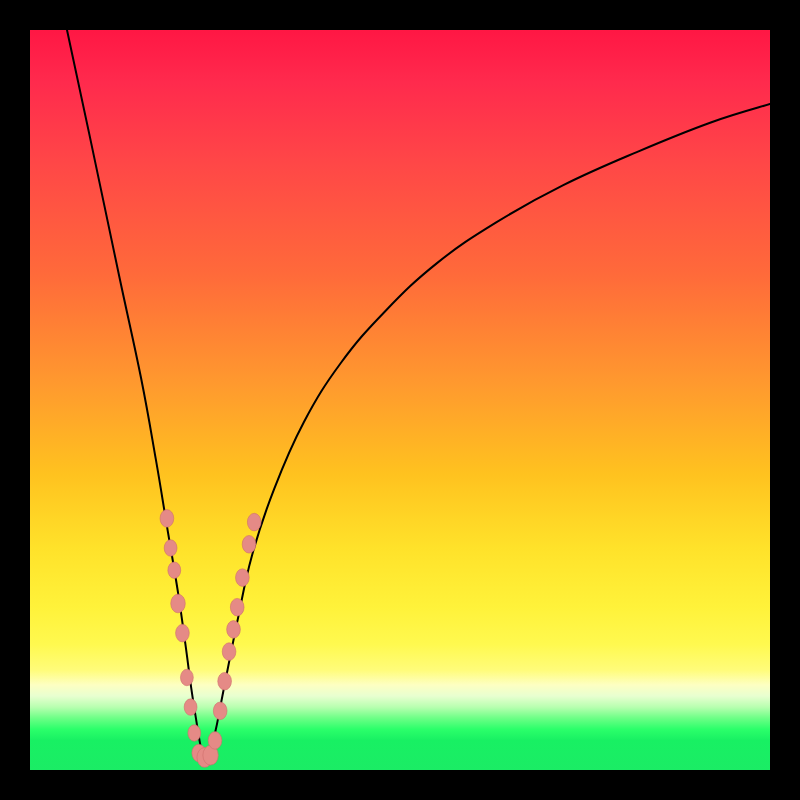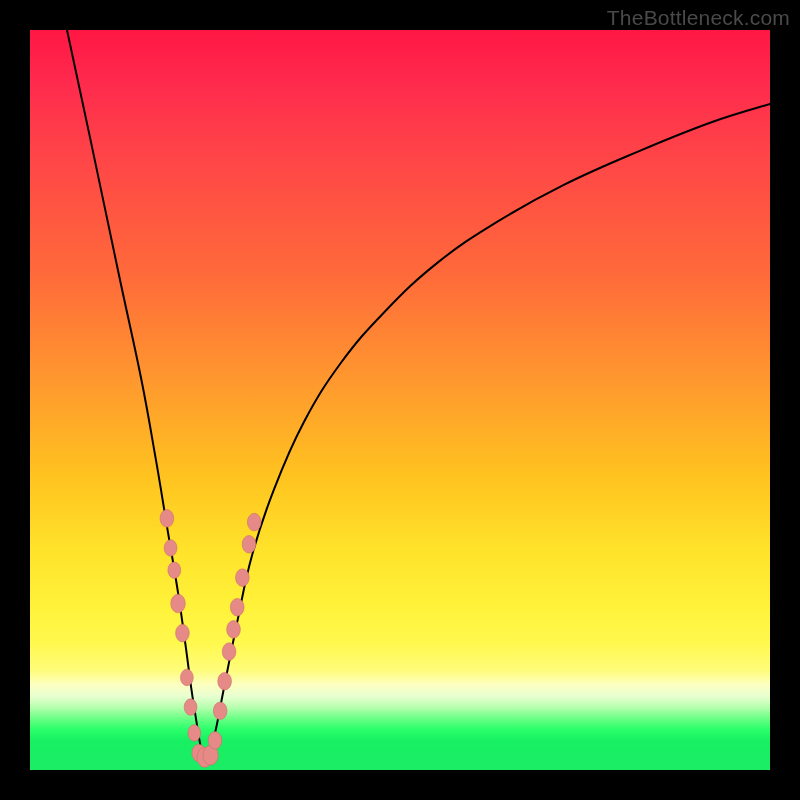--- a/index.html
+++ b/index.html
@@ -66,21 +66,20 @@
     position: absolute;
     inset: 0;
     width: 740px;
     height: 740px;
   }
 </style>
 </head>
 <body>
 
 <div class="frame">
-  <div class="watermark">TheBottleneck.com</div>
   <div class="plot-area">
     <div class="bg-gradient"></div>
     <svg class="curve" viewBox="0 0 740 740" preserveAspectRatio="none">
       <path id="curve-path" fill="none" d="M 37.00 0.00 C 41.44 20.72, 48.84 54.76, 59.20 103.60 C 69.56 152.44, 78.44 195.36, 88.80 244.20 C 99.16 293.04, 103.60 310.80, 111.00 347.80 C 118.40 384.80, 120.62 399.60, 125.80 429.20 C 130.98 458.80, 132.46 469.16, 136.90 495.80 C 141.34 522.44, 144.30 538.72, 148.00 562.40 C 151.70 586.08, 152.74 594.96, 155.40 614.20 C 158.06 633.44, 159.10 643.06, 161.32 658.60 C 163.54 674.14, 164.72 680.80, 166.50 691.90 C 168.28 703.00, 168.72 706.70, 170.20 714.10 C 171.68 721.50, 172.42 726.38, 173.90 728.90 C 175.38 731.42, 175.38 731.86, 177.60 726.68 C 179.82 721.50, 182.04 715.14, 185.00 703.00 C 187.96 690.86, 187.96 688.20, 192.40 666.00 C 196.84 643.80, 201.28 620.12, 207.20 592.00 C 213.12 563.88, 214.60 552.04, 222.00 525.40 C 229.40 498.76, 233.84 485.44, 244.20 458.80 C 254.56 432.16, 260.48 417.36, 273.80 392.20 C 287.12 367.04, 294.52 355.20, 310.80 333.00 C 327.08 310.80, 335.96 301.18, 355.20 281.20 C 374.44 261.22, 384.80 250.86, 407.00 233.10 C 429.20 215.34, 441.04 207.94, 466.20 192.40 C 491.36 176.86, 504.68 169.46, 532.80 155.40 C 560.92 141.34, 577.20 134.68, 606.80 122.10 C 636.40 109.52, 654.16 102.12, 680.80 92.50 C 707.44 82.88, 728.16 77.70, 740.00 74.00" stroke="#000000" stroke-width="2" stroke-linecap="round" stroke-linejoin="round"></path>
       <g id="markers">
           <ellipse cx="136.90" cy="488.40" rx="6.84" ry="8.79" fill="#e58a86" stroke="#cf6f6c" stroke-width="0.6"></ellipse>
           <ellipse cx="140.60" cy="518.00" rx="6.41" ry="8.24" fill="#e58a86" stroke="#cf6f6c" stroke-width="0.6"></ellipse>
           <ellipse cx="144.30" cy="540.20" rx="6.41" ry="8.24" fill="#e58a86" stroke="#cf6f6c" stroke-width="0.6"></ellipse>
           <ellipse cx="148.00" cy="573.50" rx="7.26" ry="9.34" fill="#e58a86" stroke="#cf6f6c" stroke-width="0.6"></ellipse>
           <ellipse cx="152.44" cy="603.10" rx="6.84" ry="8.79" fill="#e58a86" stroke="#cf6f6c" stroke-width="0.6"></ellipse>

